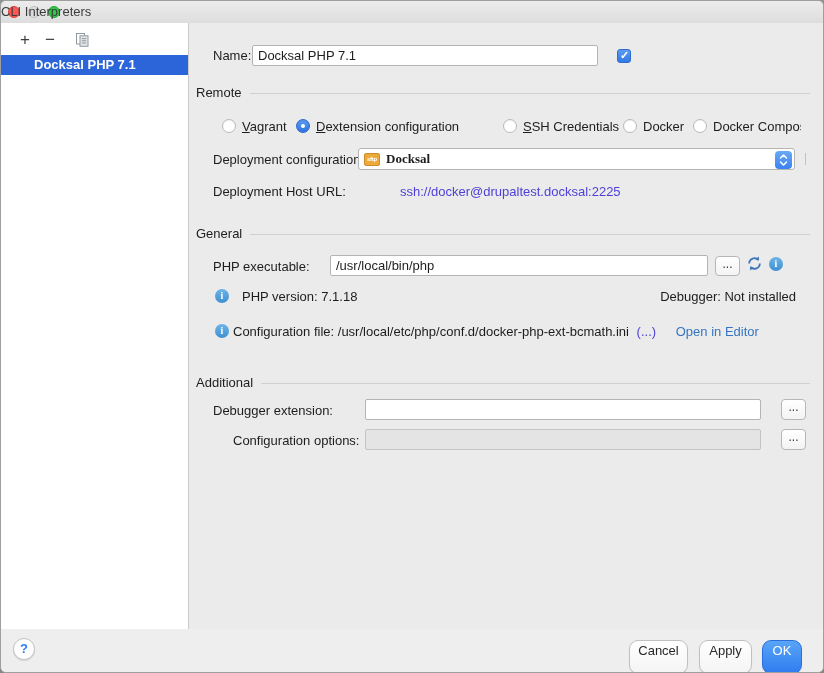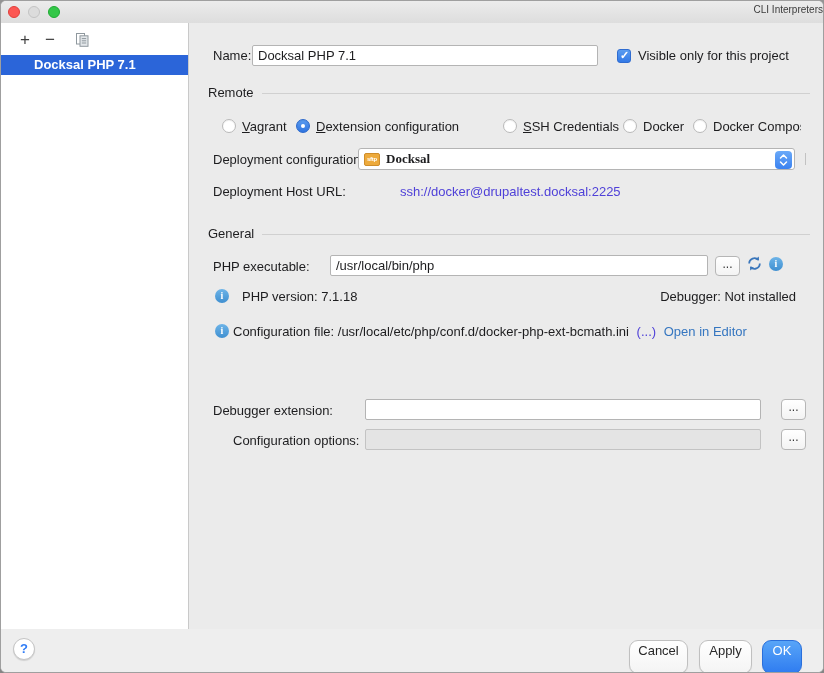--- a/index.html
+++ b/index.html
@@ -5,21 +5,21 @@
   html,body{margin:0;padding:0;background:#9b9b9b;}
   .window{
     position:relative;width:824px;height:673px;box-sizing:border-box;
     font-family:"Liberation Sans",sans-serif;font-size:13px;color:#1d1d1f;
     border-radius:6px;overflow:hidden;background:#ebebeb;
     box-shadow:0 10px 30px rgba(0,0,0,.35);border:1px solid #9f9f9f;
   }
   
   .titlebar{position:absolute;top:0;left:0;right:0;height:22px;
     background:linear-gradient(#ececec,#dddddd);border-bottom:1px solid #c2c2c2;}
-  .title{position:absolute;left:0;right:0;top:3px;text-align:right;color:#3c3c3c;font-size:10px;}
+  .title{position:absolute;left:0;right:0;top:3px;text-align:left;color:#3c3c3c;font-size:13px;}
   .traffic{position:absolute;left:7px;top:5px;display:flex;gap:8px;}
   .tl{width:12px;height:12px;border-radius:50%;box-sizing:border-box;}
   .tl.red{background:#fc5753;border:1px solid #df3f3b;}
   .tl.yellow{background:#dcdcdc;border:1px solid #c3c3c3;}
   .tl.green{background:#33c748;border:1px solid #1eaa32;}
   
   .bodywrap{position:absolute;top:22px;left:0;right:0;height:608px;display:flex;}
   .sidebar{width:188px;box-sizing:border-box;background:#ffffff;
     border-right:1px solid #c9c9c9;border-bottom:1px solid #cecece;}
   .sb-toolbar{height:32px;display:flex;align-items:center;padding-left:15px;gap:7px;}
@@ -28,21 +28,21 @@
   .sb-item{height:20px;line-height:20px;padding-left:33px;font-weight:bold;color:#fff;
     white-space:nowrap;}
   
   .panel{position:relative;flex:1;background:#ebebeb;overflow:hidden;}
   .abs{position:absolute;white-space:nowrap;}
   .lbl{color:#1d1d1f;}
   .tf{position:absolute;box-sizing:border-box;background:#fff;border:1px solid #b4b4b4;
     border-radius:2px;height:21px;padding:0 5px;font-family:"Liberation Sans",sans-serif;
     font-size:13px;color:#1d1d1f;outline:none;}
   .tf:disabled{background:#e4e4e4;border-color:#c3c3c3;}
-  .sep{position:absolute;left:7px;right:13px;display:flex;align-items:center;margin-left:12px;}
+  .sep{position:absolute;left:7px;right:13px;display:flex;align-items:center;}
   .sep .line{flex:1;height:1px;background:#d0d0d0;margin-left:8px;margin-top:2px;}
   .cb{position:absolute;width:14px;height:14px;border-radius:3px;box-sizing:border-box;
     background:linear-gradient(#5a9cf0,#3379e6);border:1px solid #2f6cd0;}
   .cb::after{content:"✓";position:absolute;left:2px;top:-1px;color:#fff;font-size:11px;font-weight:bold;}
   .radio{position:absolute;width:14px;height:14px;border-radius:50%;box-sizing:border-box;
     background:#fff;border:1px solid #b9b9b9;box-shadow:inset 0 1px 1px rgba(0,0,0,.06);}
   .radio.on{background:linear-gradient(#5a9cf0,#2f74e0);border:1px solid #2a68cc;}
   .radio.on::after{content:"";position:absolute;left:4px;top:4px;width:4px;height:4px;border-radius:50%;background:#fff;}
   .u{text-decoration:underline;}
   .combo{position:absolute;left:169px;top:125px;width:437px;height:22px;box-sizing:border-box;
@@ -113,21 +113,20 @@
           <span>Docksal PHP 7.1</span>
         </div>
       </div>
     </aside>
 
     <main class="panel">
 
       <span class="abs lbl" style="left:24px;top:25px;">Name:</span>
       <input class="tf" style="left: 63px; top: 22px; width: 346px;" value="Docksal PHP 7.1">
       <span class="cb" style="left:428px;top:26px;"></span>
-      <span class="abs lbl" style="left:449px;top:25px;">Visible only for this project</span>
 
       <div class="sep" style="top:62px;">
         <span>Remote</span>
         <div class="line"></div>
       </div>
 
       <span class="radio" style="left:33px;top:96px;"></span>
       <span class="abs lbl" style="left:53px;top:96px;"><span class="u">V</span><span>agrant</span></span>
 
       <span class="radio on" style="left:107px;top:96px;"></span>
@@ -177,23 +176,27 @@
       <span class="info" style="left:580px;top:234px;">i</span>
 
       <span class="info" style="left:26px;top:266px;">i</span>
       <span class="abs lbl" style="left:44px;top:266px;margin-left:9px;">PHP version: 7.1.18</span>
       <span class="abs lbl" style="right:27px;top:266px;">Debugger: Not installed</span>
 
       <span class="info" style="left:26px;top:301px;">i</span>
       <span class="abs" style="left:44px;top:301px;">
         <span class="lbl">Configuration file: /usr/local/etc/php/conf.d/docker-php-ext-bcmath.ini</span>
         <span class="purple" style="margin-left:4px;">(...)</span>
-        <span class="linkblue" style="margin-left:4px;">Open in Editor</span>
+        <span class="linkblue" style="margin-left:16px;">Open in Editor</span>
       </span>
 
+      <div class="sep" style="top:352px;">
+        <span>Additional</span>
+        <div class="line"></div>
+      </div>
 
       <span class="abs lbl" style="left:24px;top:380px;">Debugger extension:</span>
       <input class="tf" style="left: 176px; top: 376px; width: 396px;" value="">
       <span class="browse" style="left:592px;top:376px;width:25px;height:21px;">...</span>
 
       <span class="abs lbl" style="left:24px;top:410px;margin-left:20px;">Configuration options:</span>
       <input class="tf" style="left: 176px; top: 406px; width: 396px;" disabled="" value="">
       <span class="browse" style="left:592px;top:406px;width:25px;height:21px;">...</span>
 
 

